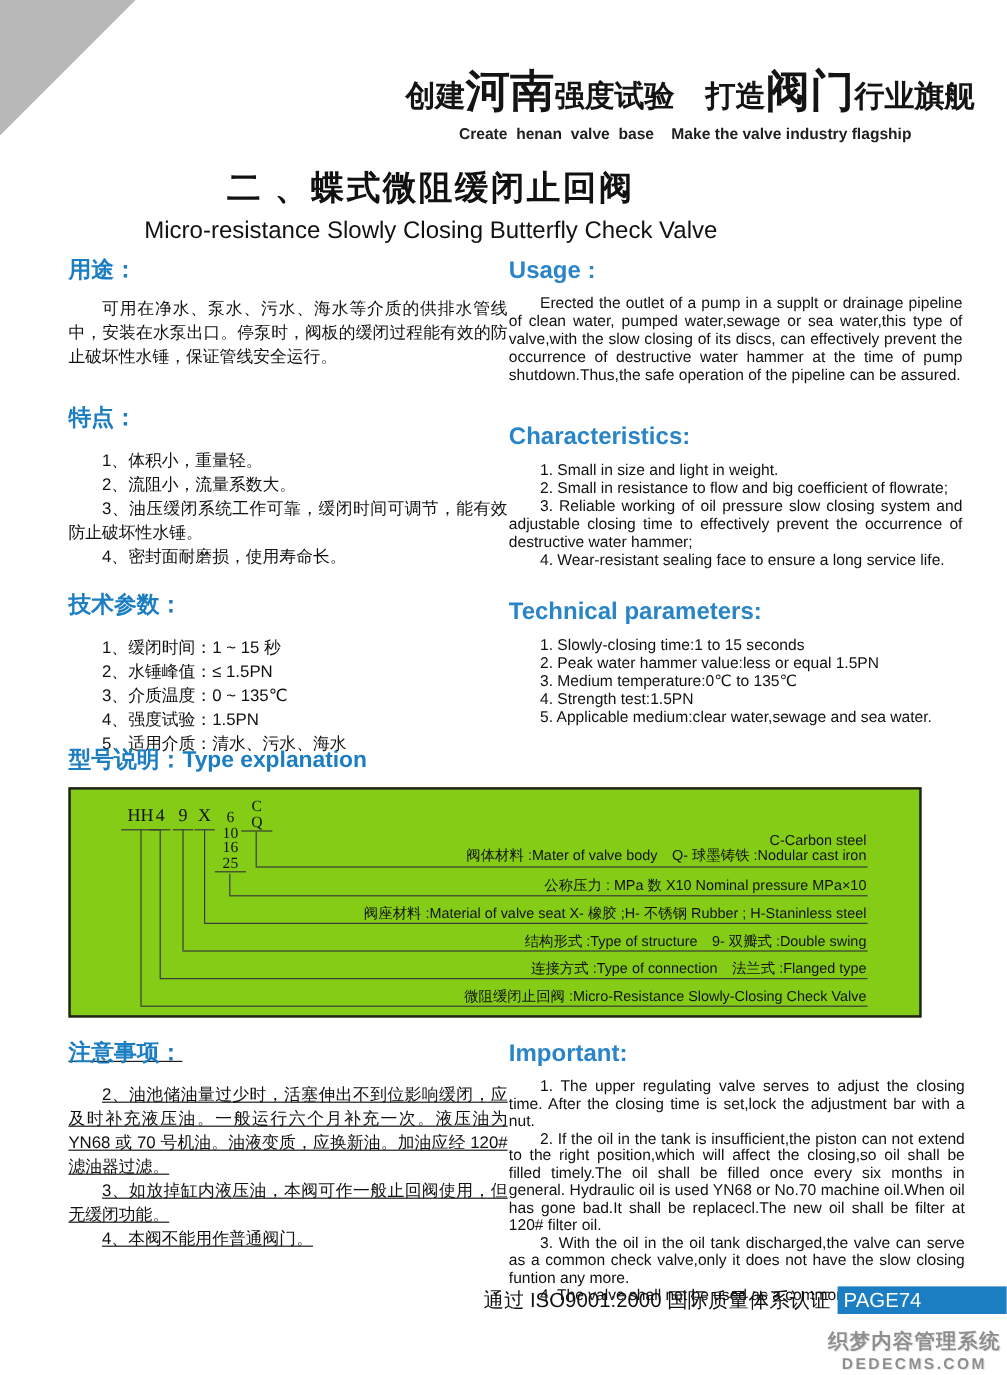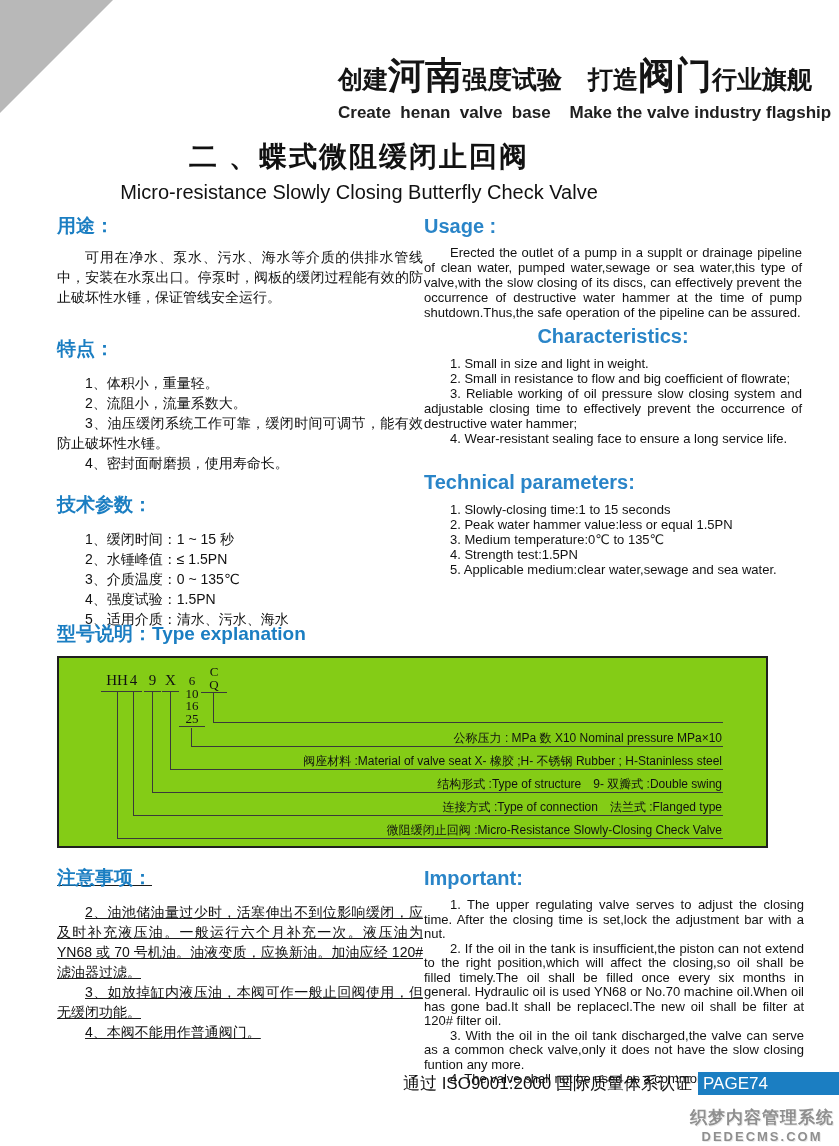--- a/index.html
+++ b/index.html
@@ -9,37 +9,37 @@
     overflow:hidden;
   }
   .corner{position:absolute;left:0;top:0;width:113px;height:113px;
     background:#b8b8b8;clip-path:polygon(0 0,100% 0,0 100%);}
   
   .masthead{position:absolute;top:56px;left:338px;width:466px;text-align:center;}
   .slogan-cn{white-space:nowrap;font-weight:bold;color:#141414;line-height:40px;}
   .slogan-cn .sm{font-size:25px;}
   .slogan-cn .lg{font-size:37px;}
   .slogan-cn .gap{display:inline-block;width:26px;}
-  .slogan-en{font-size:17px;color:#202020;white-space:pre;margin-top:0px;font-weight:600;}
+  .slogan-en{font-size:13px;color:#202020;white-space:pre;margin-top:0px;font-weight:600;}
   
   .title-block{position:absolute;top:138px;left:0;width:718px;text-align:center;}
   .title-cn{margin:0;font-size:28px;font-weight:bold;letter-spacing:2px;color:#111;}
   .title-en{font-size:20px;color:#111;margin-top:5px;}
   
   .col-left{position:absolute;left:57px;top:214px;width:366px;}
   .col-right{position:absolute;left:424px;top:214px;width:378px;}
   .h-cn{margin:0;font-size:19px;font-weight:bold;color:#1b7ec2;line-height:24px;}
   .h-en{margin:0;font-size:20px;font-weight:bold;color:#2a85c8;line-height:24px;}
   .body-cn{margin:9px 0 0;font-size:14px;line-height:20px;text-align:justify;text-indent:2em;color:#111;}
   .li-cn{margin:0;font-size:14px;line-height:20px;text-align:justify;text-indent:2em;color:#111;}
   .body-en{margin:7px 0 0;font-size:13px;line-height:15px;text-align:justify;text-indent:26px;color:#111;}
   .li-en{margin:0;font-size:13px;line-height:15px;text-align:justify;text-indent:26px;color:#111;}
   .mt-a{margin-top:30px;}
   .mt-b{margin-top:20px;}
-  .mt-c{margin-top:4px;text-align:center;}
+  .mt-c{margin-top:32px;}
   .mt-d{margin-top:24px;}
   .gap1{height:12px;}
   .gap2{height:8px;}
   
   .type-section{position:absolute;left:57px;top:622px;width:745px;}
   .diagram{position:relative;margin-top:10px;width:707px;height:188px;border:2px solid #1f1f1f;background:#84cc16;}
   .code{position:absolute;text-align:center;font-family:"Liberation Serif","DejaVu Serif",serif;
     font-size:15px;color:#111;}
   .code.ul{border-bottom:1px solid #3a3a3a;}
   .stack span{display:block;font-size:13px;line-height:12.5px;}
@@ -146,20 +146,24 @@
     <div class="vline" style="left:132px;top:70px;height:18px;"></div>
     <div class="vline" style="left:154px;top:35px;height:29px;"></div>
 
     <div class="hline" style="left:154px;top:64px;width:510px;"></div>
     <div class="hline" style="left:132px;top:88px;width:532px;"></div>
     <div class="hline" style="left:111px;top:111px;width:553px;"></div>
     <div class="hline" style="left:93px;top:134px;width:571px;"></div>
     <div class="hline" style="left:74px;top:157px;width:590px;"></div>
     <div class="hline" style="left:58px;top:180px;width:606px;"></div>
 
+    <div class="rlabel" style="top:36px;">
+      <div>C-Carbon steel</div>
+      <div>阀体材料 :Mater of valve body　Q- 球墨铸铁 :Nodular cast iron</div>
+    </div>
     <div class="rlabel" style="top:74px;">公称压力 : MPa 数 X10 Nominal pressure MPa×10</div>
     <div class="rlabel" style="top:97px;">阀座材料 :Material of valve seat  X- 橡胶 ;H- 不锈钢 Rubber ; H-Staninless steel</div>
     <div class="rlabel" style="top:120px;">结构形式 :Type of structure　9- 双瓣式 :Double swing</div>
     <div class="rlabel" style="top:143px;">连接方式 :Type of connection　法兰式 :Flanged type</div>
     <div class="rlabel" style="top:166px;">微阻缓闭止回阀 :Micro-Resistance Slowly-Closing Check Valve</div>
   </div>
 </section>
 
 <div class="notes-left">
   <h2 class="h-cn">注意事项：</h2>

